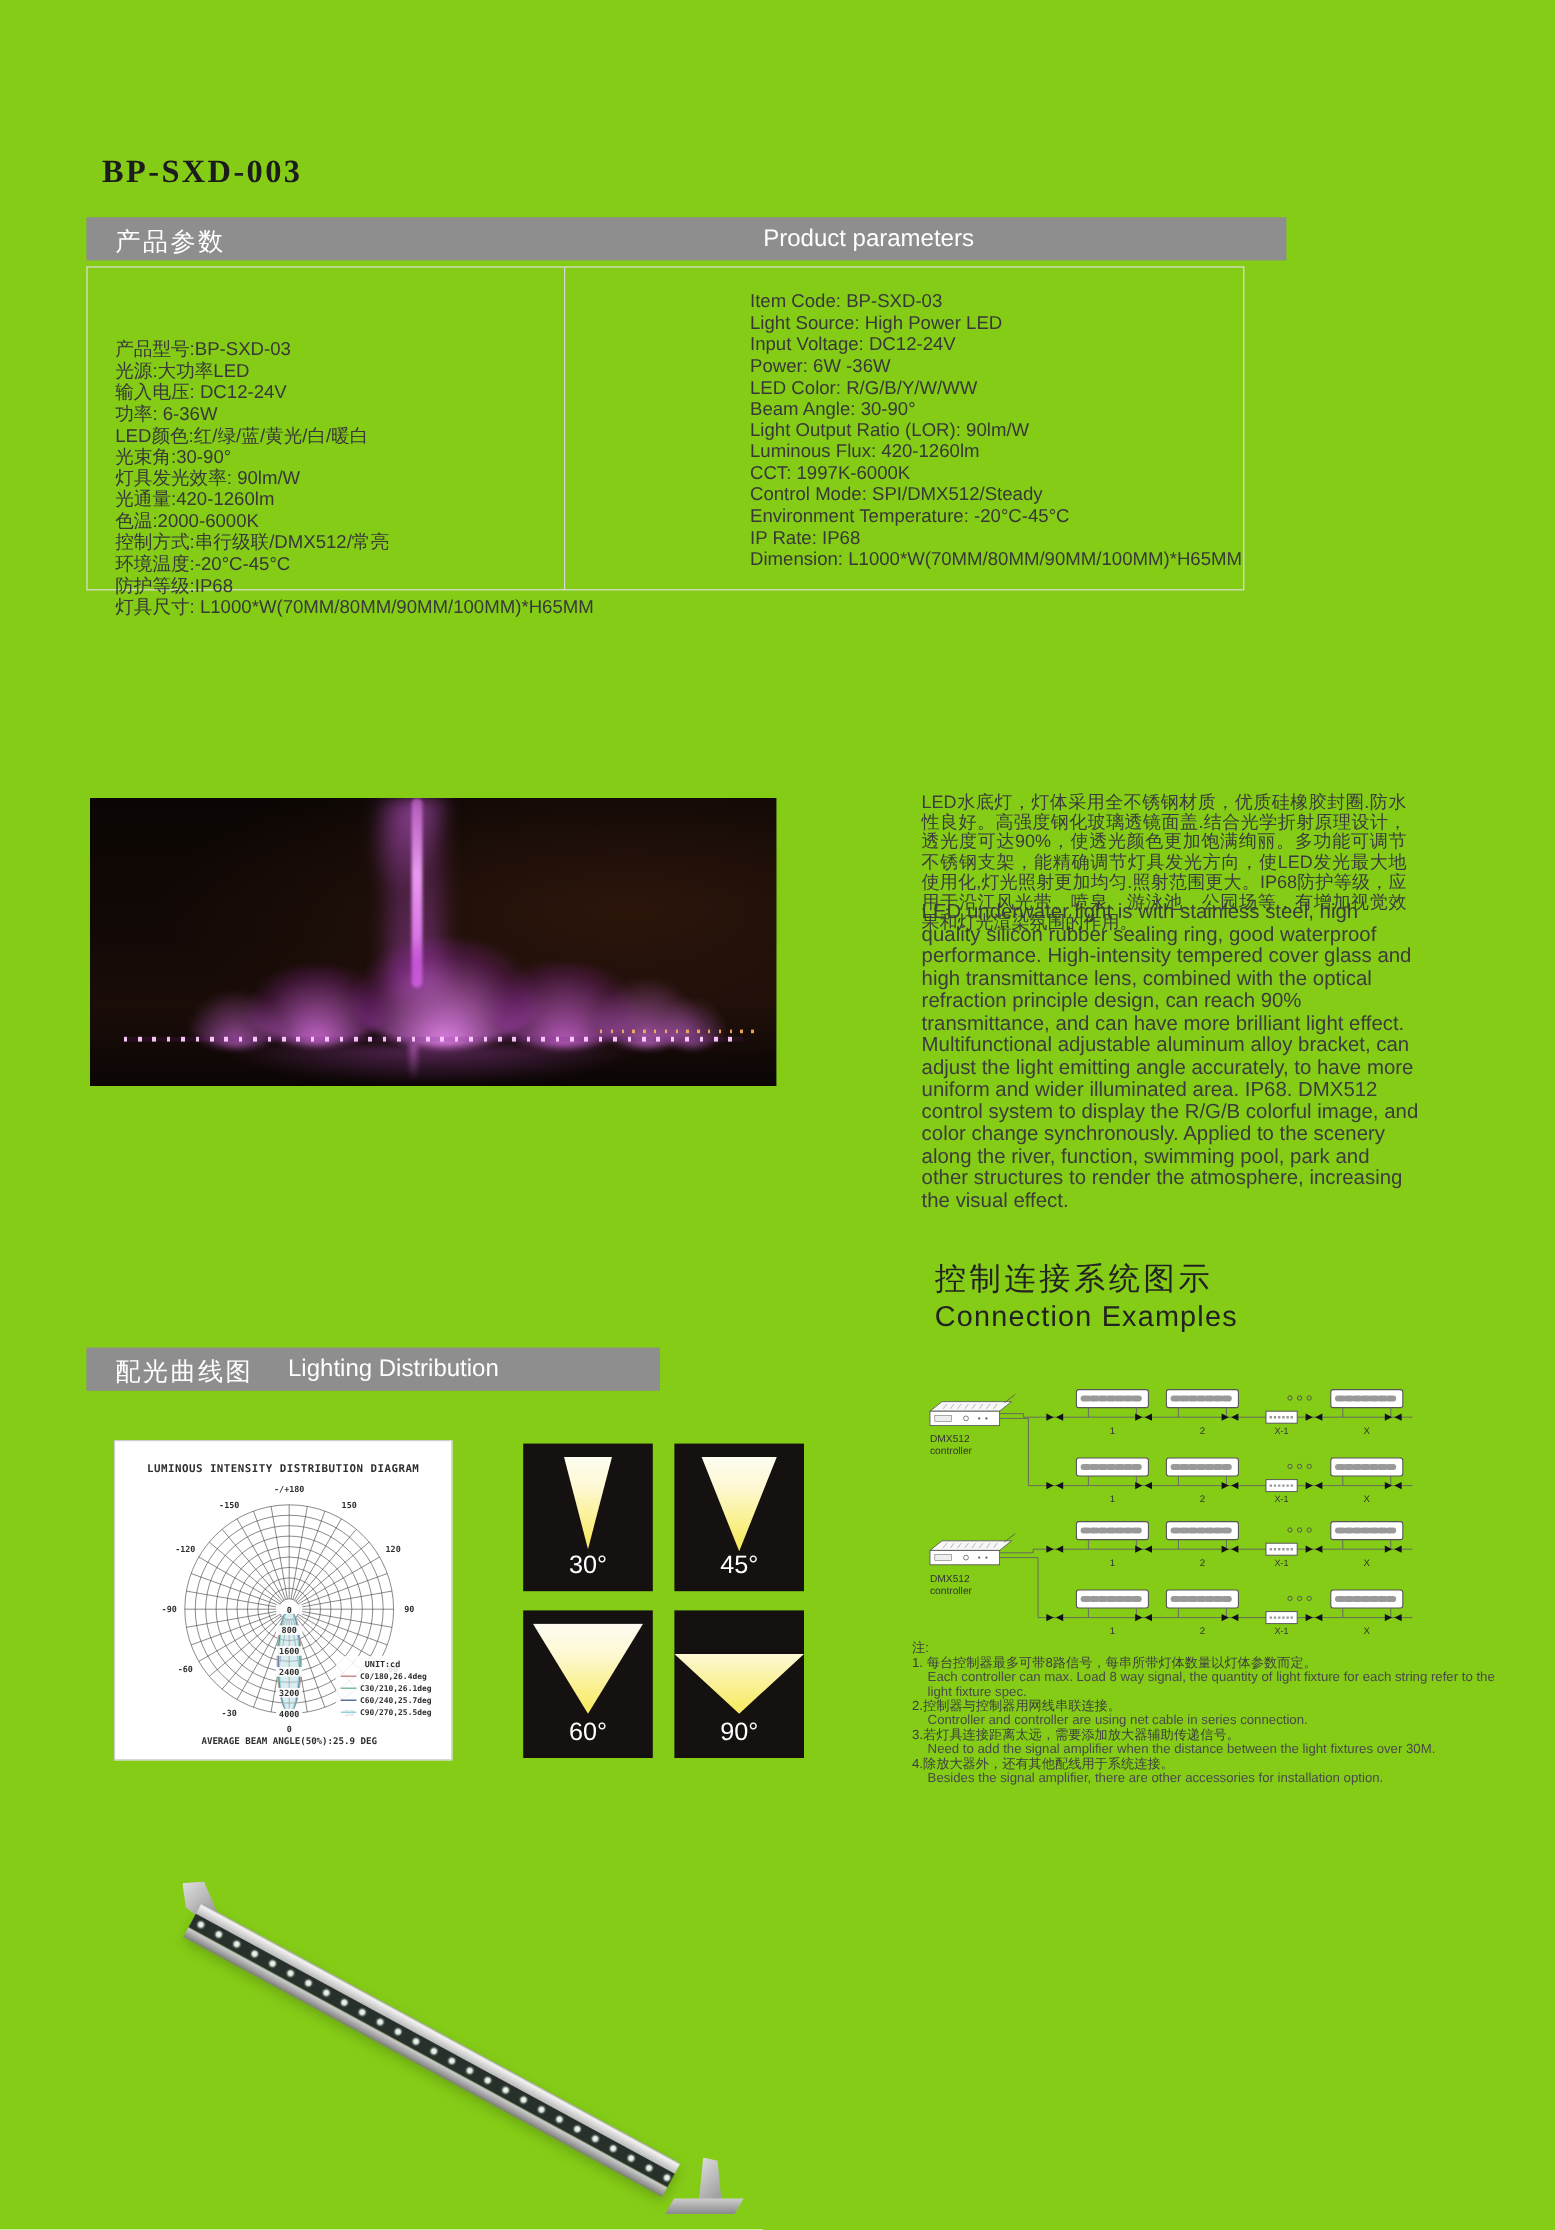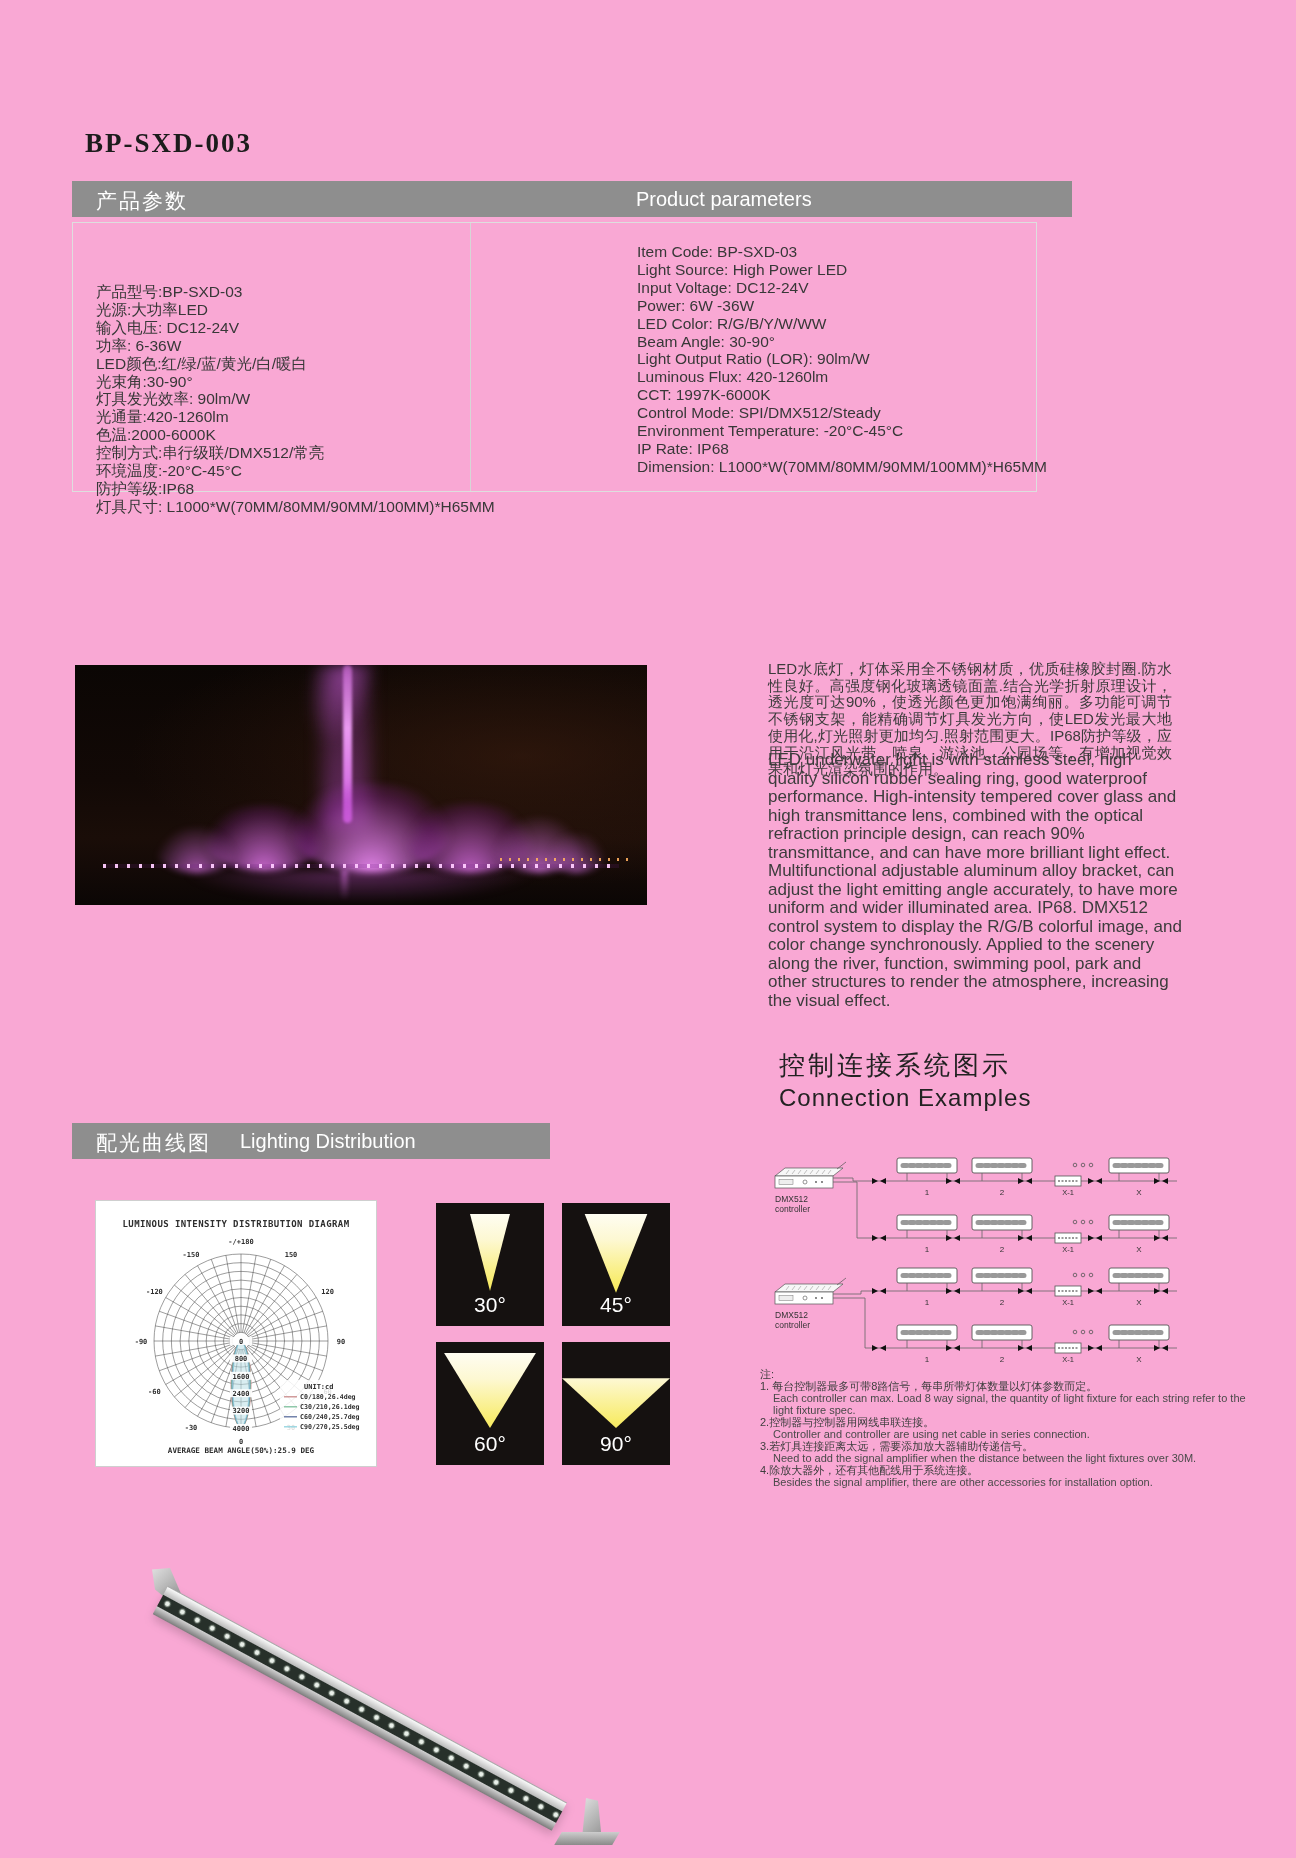--- a/index.html
+++ b/index.html
@@ -1,37 +1,37 @@
 <!DOCTYPE html>
 <html><head>
 <meta charset="utf-8">
 <style>
   html,body{margin:0;padding:0;background:#ffffff;}
-  #page{position:relative;width:1296px;height:1858px;background:#f9a8d4;overflow:hidden;
+  #page{position:relative;width:1296px;height:1858px;background:#84cc16;overflow:hidden;
         font-family:"Liberation Sans","DejaVu Sans",sans-serif;color:#3a3a3a;}
 
   
   .doc-title{position:absolute;left:85px;top:128px;font-family:"Liberation Serif","DejaVu Serif",serif;
              font-weight:bold;font-size:27px;letter-spacing:2px;color:#1c1c1c;}
 
   
   .gray-bar{position:absolute;background:#8e8e8e;color:#fff;height:36px;}
   .bar-params{left:72px;top:181px;width:1000px;}
   .bar-dist{left:72px;top:1123px;width:478px;}
   .gray-bar .zh{position:absolute;left:24px;top:6px;font-size:21px;letter-spacing:2px;}
   .bar-params .en{position:absolute;left:532px;top:7px;font-size:20px;margin-left:32px;}
   .bar-dist .en{position:absolute;left:168px;top:7px;font-size:20px;}
 
   
   .spec-box{position:absolute;left:72px;top:222px;width:963px;height:268px;
             border:1px solid #dedede;}
   .spec-divider{position:absolute;left:397px;top:0;width:1px;height:268px;background:#d6d6d6;}
   .spec-col{position:absolute;top:20px;font-size:15.5px;line-height:17.9px;color:#383838;}
   .spec-col.zh{left:23px;width:360px;margin-top:40px;}
-  .spec-col.en{left:564px;width:420px;}
+  .spec-col.en{left:552px;width:420px;}
   .spec-line{white-space:nowrap;}
 
   
   .photo{position:absolute;left:75px;top:665px;width:572px;height:240px;overflow:hidden;
          background:
            radial-gradient(ellipse at 78% 38%, rgba(66,32,16,0.55), rgba(0,0,0,0) 62%),
            linear-gradient(180deg,#0b0604 0%,#120906 48%,#1a0d08 72%,#140a07 84%,#0b0605 100%);}
   .photo div{position:absolute;}
   .f-haze{left:248px;top:0;width:46px;height:165px;background:linear-gradient(180deg,rgba(170,60,190,0.18),rgba(190,80,210,0.45));filter:blur(9px);}
   .f-drift{left:228px;top:0;width:64px;height:80px;background:radial-gradient(ellipse at 55% 15%,rgba(205,95,220,0.55),rgba(0,0,0,0) 70%);filter:blur(6px);transform:skewX(-10deg);}

